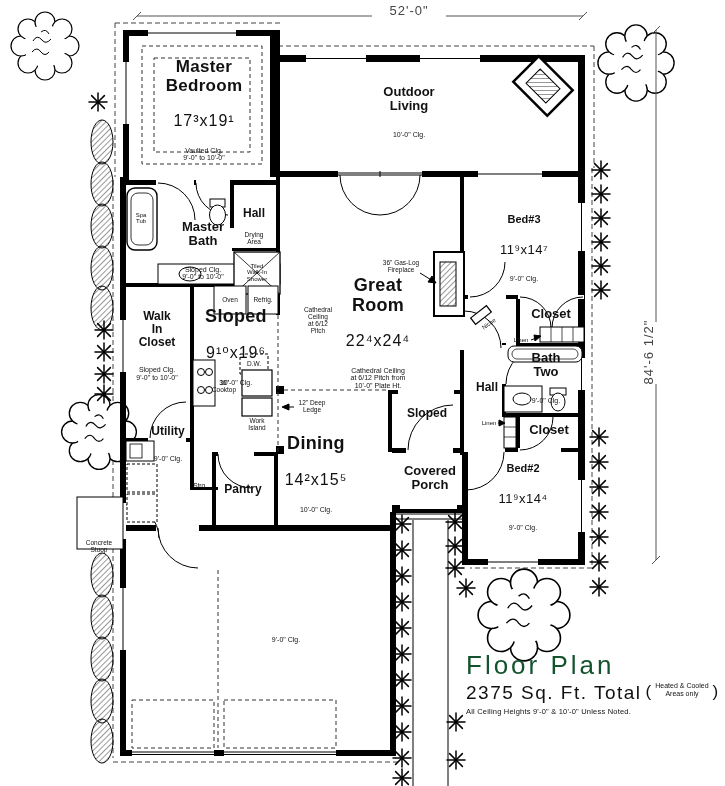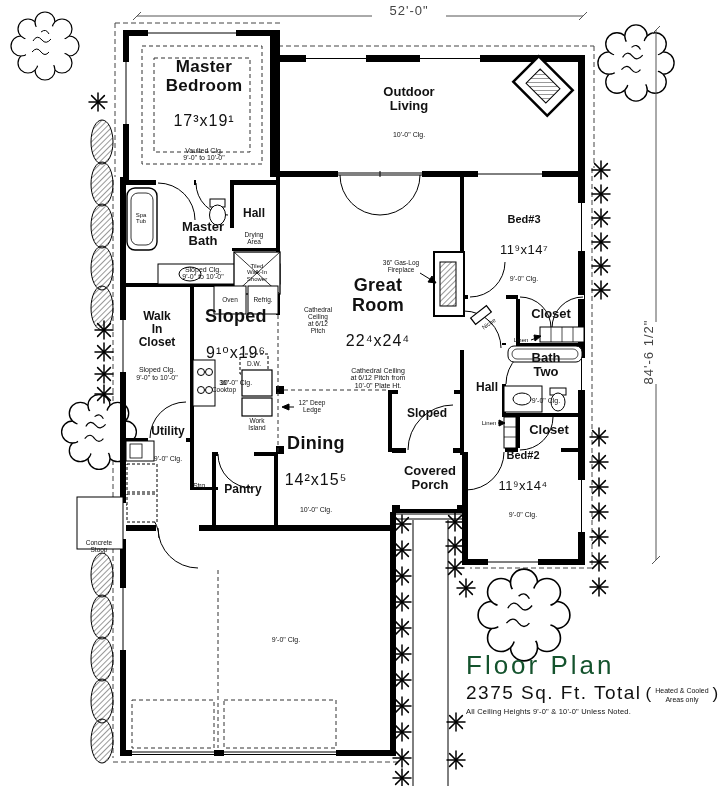--- a/index.html
+++ b/index.html
@@ -16,21 +16,21 @@
   .n13{font-size:13px;font-weight:700;}
   .n12{font-size:12px;font-weight:700;}
   .d16{font-size:16px;font-weight:400;letter-spacing:1px;}
   .d13{font-size:13px;font-weight:400;letter-spacing:.5px;}
   .nt{font-size:7px;font-weight:400;}
   .sm{font-size:6.5px;font-weight:400;}
   .xs{font-size:6px;font-weight:400;}
   .dim{font-size:13px;color:#444;letter-spacing:1px;}
   .titleblock{position:absolute;left:466px;top:650px;white-space:nowrap;}
   .fp-title{font-size:26px;font-weight:400;letter-spacing:3px;color:#14532d;}
-  .fp-area-row{display:flex;align-items:flex-end;gap:4px;margin-top:1px;}
+  .fp-area-row{display:flex;align-items:flex-start;gap:4px;margin-top:1px;}
   .fp-area{font-size:19px;font-weight:400;letter-spacing:1.5px;}
   .paren{font-size:17px;font-weight:400;}
   .qual{font-size:7px;white-space:pre-line;text-align:center;line-height:1.2;}
   .fp-foot{font-size:7.5px;margin-top:3px;letter-spacing:.2px;}
 </style>
 </head>
 <body>
 
 <div id="plan">
 <svg width="725" height="786" viewBox="0 0 725 786">
@@ -435,21 +435,21 @@
   <div class="lbl n13" style="left:430px;top:478px">Covered
 Porch</div>
 
   <div class="lbl" style="left:168px;top:444px">
     <div class="n12">Utility</div>
     <div class="nt">9'-0" Clg.</div>
   </div>
 
   <div class="lbl n12" style="left:243px;top:489px">Pantry</div>
 
-  <div class="lbl" style="left:523px;top:484px">
+  <div class="lbl" style="left:523px;top:497px">
     <div class="n15">Bed#2</div>
     <div class="d13">11⁹x14⁴</div>
     <div class="nt">9'-0" Clg.</div>
   </div>
 
   <div class="lbl" style="left:546px;top:378px">
     <div class="n13">Bath
 Two</div>
     <div class="nt">9'-0" Clg.</div>
   </div>

